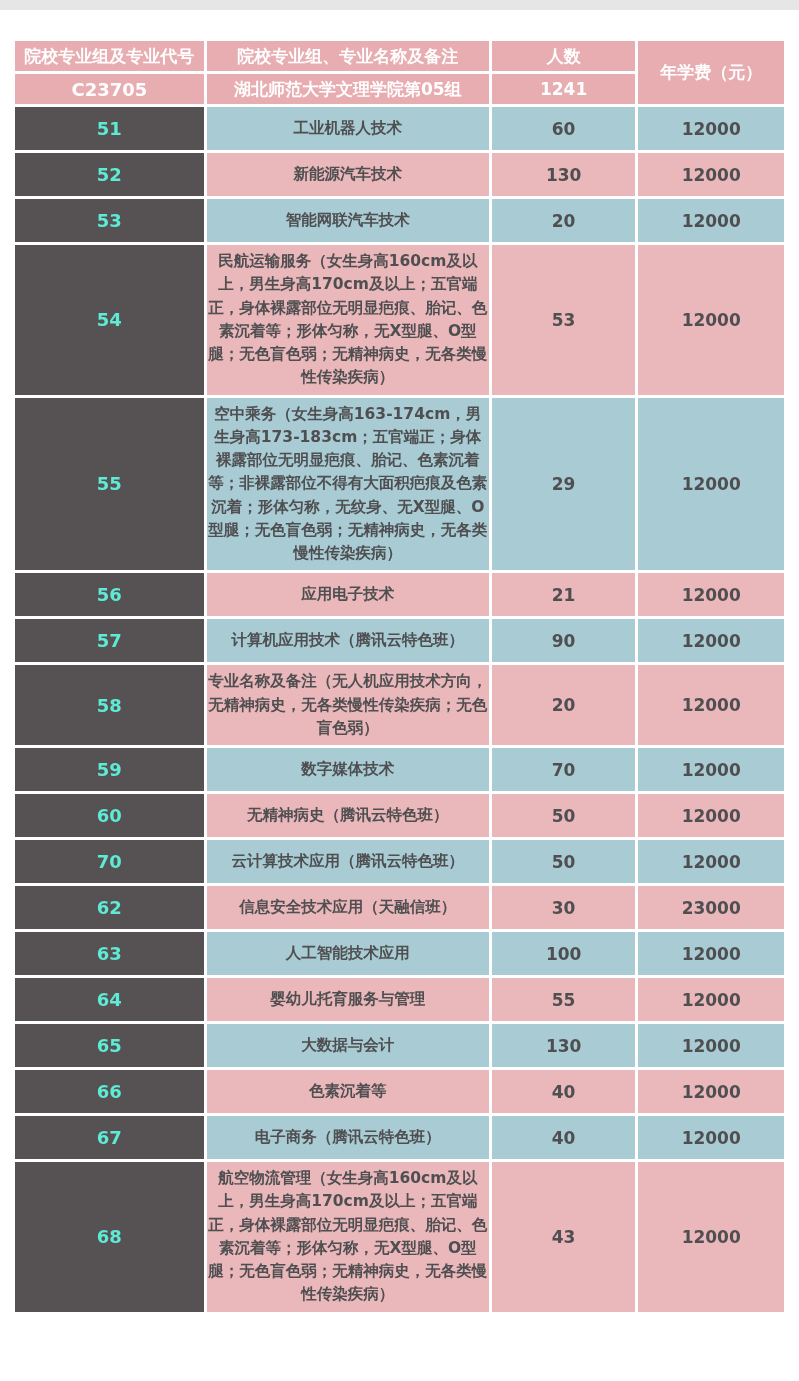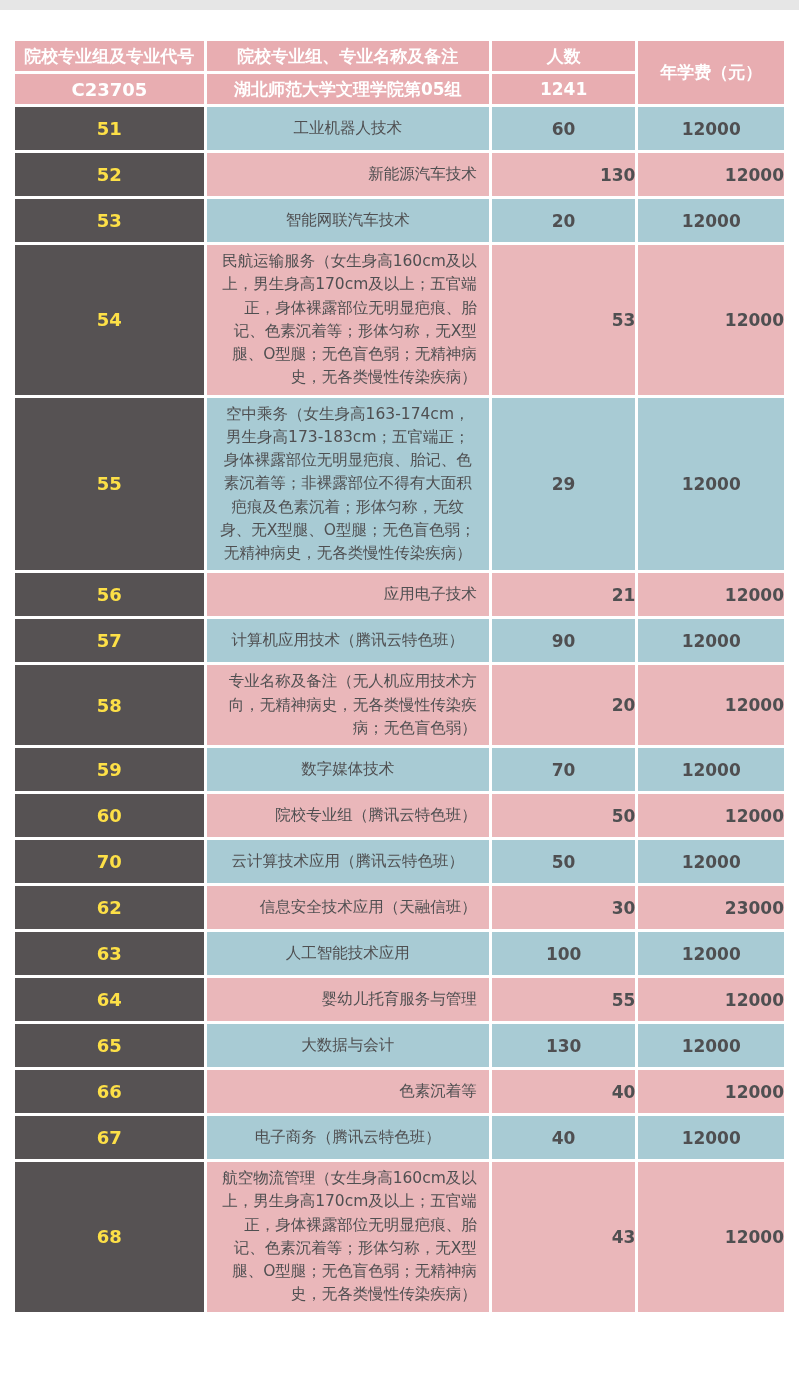--- a/index.html
+++ b/index.html
@@ -49,41 +49,41 @@
   tr.hdr td {
     background: var(--header-pink);
     color: #ffffff;
     font-weight: bold;
     font-size: 17px;
     height: 30px;
   }
   tr.hdr td.code-cell { font-size: 18px; margin-left: 30px; }
   td.code-cell {
     background: var(--code-dark);
-    color: #fde047;
+    color: #5eead4;
     font-weight: bold;
     font-size: 18px;
   }
   tr.data-row td { height: 33px; }
   tr.data-row td.name-cell {
     font-size: 15.5px;
-    font-weight: normal;
+    font-weight: bold;
     color: #4f4f51;
     line-height: 1.5;
-    padding: 5px 12px;
+    padding: 5px 0;
     margin-left: 13px;
   }
   tr.data-row td.count-cell,
   tr.data-row td.fee-cell {
     font-size: 17px;
     font-weight: bold;
     color: #4f4f51;
   }
   tr.blue td.colored { background: var(--row-blue); }
-  tr.pink td.colored { background: var(--row-pink); text-align: right; }
+  tr.pink td.colored { background: var(--row-pink); }
 </style>
 </head>
 <body>
 
 <div class="top-strip"></div>
 
 <div class="page">
 
   <div class="title-block">
   </div>
@@ -156,21 +156,21 @@
     <td class="fee-cell colored">12000</td>
   </tr>
         <tr class="data-row blue">
     <td class="code-cell">59</td>
     <td class="name-cell colored">数字媒体技术</td>
     <td class="count-cell colored">70</td>
     <td class="fee-cell colored">12000</td>
   </tr>
         <tr class="data-row pink">
     <td class="code-cell">60</td>
-    <td class="name-cell colored">院校专业组（腾讯云特色班）</td>
+    <td class="name-cell colored">无精神病史（腾讯云特色班）</td>
     <td class="count-cell colored">50</td>
     <td class="fee-cell colored">12000</td>
   </tr>
         <tr class="data-row blue">
     <td class="code-cell">70</td>
     <td class="name-cell colored">云计算技术应用（腾讯云特色班）</td>
     <td class="count-cell colored">50</td>
     <td class="fee-cell colored">12000</td>
   </tr>
         <tr class="data-row pink">

